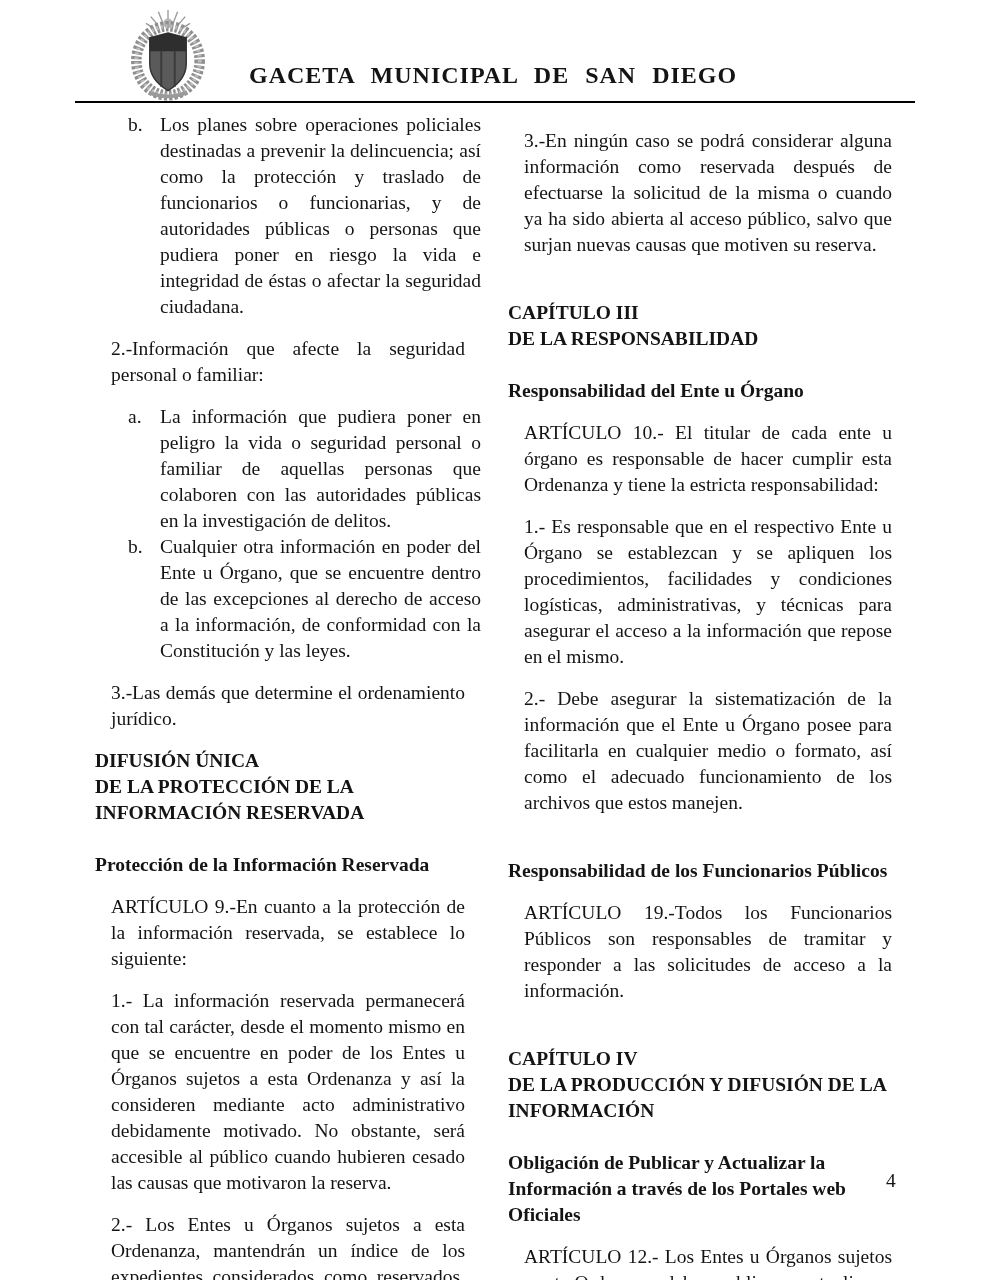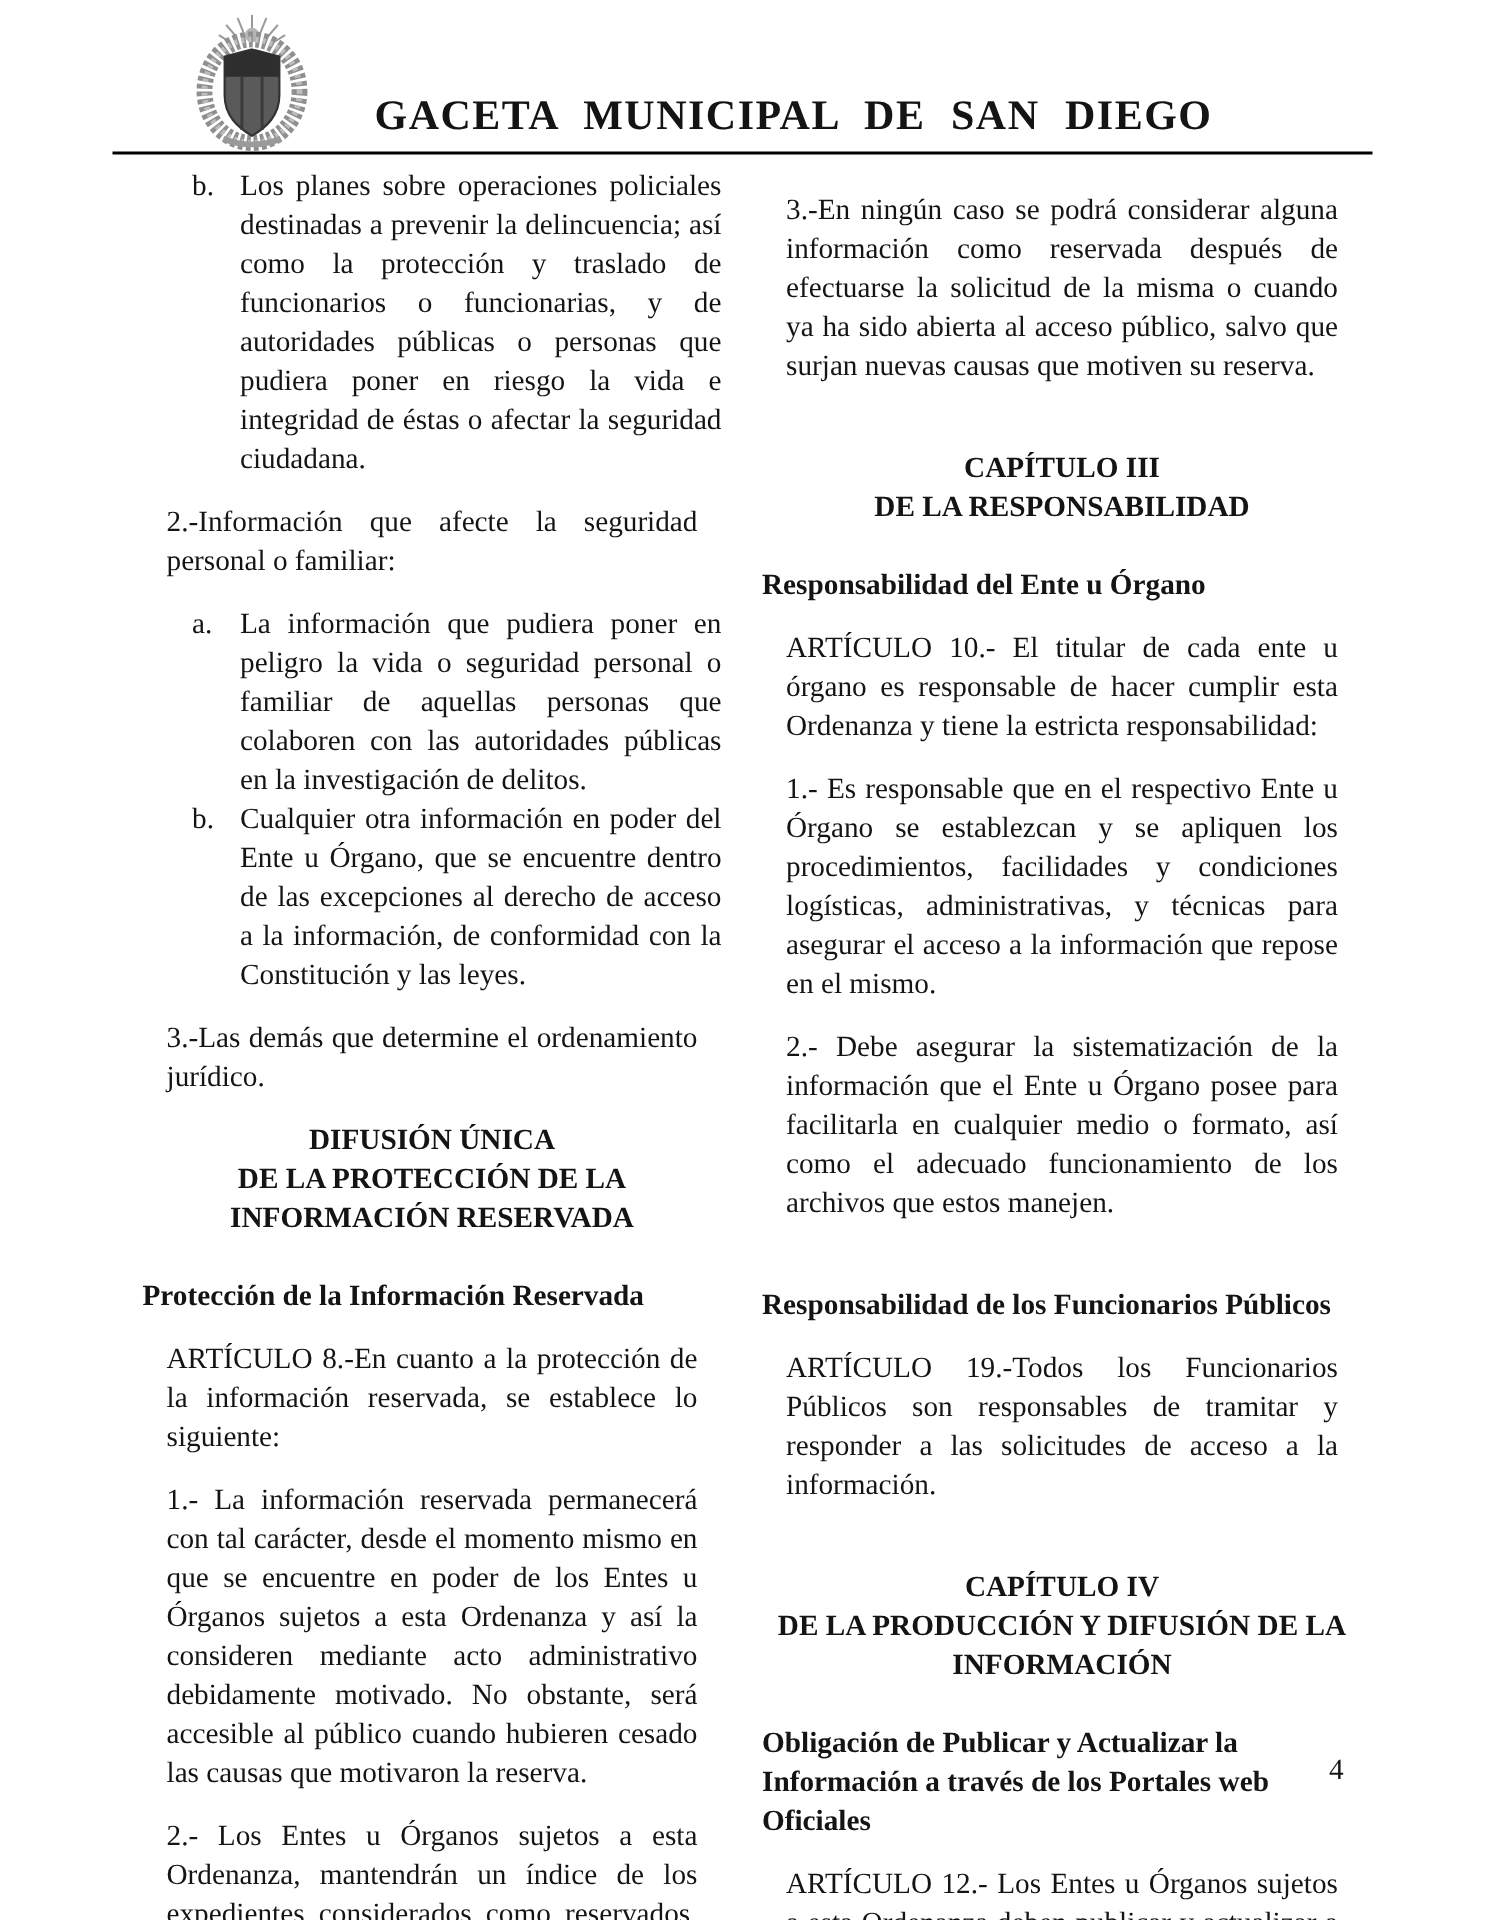--- a/index.html
+++ b/index.html
@@ -22,23 +22,22 @@
     left: 112px;
     top: 8px;
     width: 112px;
     height: 96px;
   }
   .masthead-title {
     position: absolute;
     left: 249px;
     top: 62px;
     width: 560px;
-    text-align: center;
     font-weight: bold;
-    font-size: 28px;
+    font-size: 24px;
     letter-spacing: 1px;
     word-spacing: 9px;
     white-space: nowrap;
   }
   .masthead-rule {
     position: absolute;
     left: 75px;
     top: 101px;
     width: 840px;
     height: 2px;
@@ -63,21 +62,21 @@
     padding-left: 65px;
     margin: 0;
   }
   .list-item .marker {
     position: absolute;
     left: 33px;
     top: 0;
   }
 
   .heading { font-weight: bold; margin: 0; }
-  .heading.align-center { text-align: center; }
+  .heading.align-center { text-align: left; }
   .heading.align-right  { text-align: left; }
 
   .spacer { height: 26px; }
 
   
   .page-number {
     position: absolute;
     left: 886px;
     top: 1170px;
     font-size: 19.5px;
@@ -123,21 +122,21 @@
       <p class="para">3.-Las demás que determine el ordenamiento jurídico.</p>
       <div class="heading align-center">
         <div>DIFUSIÓN ÚNICA</div>
         <div>DE LA PROTECCIÓN DE LA</div>
         <div>INFORMACIÓN RESERVADA</div>
       </div>
       <div class="spacer"></div>
       <div class="heading align-right">
         <div>Protección de la Información Reservada</div>
       </div>
-      <p class="para"><strong>ARTÍCULO 8.-</strong>En cuanto a la protección de la información reservada, se establece lo siguiente:</p>
+      <p class="para"><strong>ARTÍCULO 9.-</strong>En cuanto a la protección de la información reservada, se establece lo siguiente:</p>
       <p class="para">1.- La información reservada permanecerá con tal carácter, desde el momento mismo en que se encuentre en poder de los Entes u Órganos sujetos a esta Ordenanza y así la consideren mediante acto administrativo debidamente motivado. No obstante, será accesible al público cuando hubieren cesado las causas que motivaron la reserva.</p>
       <p class="para">2.- Los Entes u Órganos sujetos a esta Ordenanza, mantendrán un índice de los expedientes considerados como reservados, en ningún caso el índice será considerado como información reservada, y en el mismo se detallará la fecha mediante la cual se declaró la reserva de la información.</p>
     </div>
   <div class="col col-right">
       <p class="para">3.-En ningún caso se podrá considerar alguna información como reservada después de efectuarse la solicitud de la misma o cuando ya ha sido abierta al acceso público, salvo que surjan nuevas causas que motiven su reserva.</p>
       <div class="spacer"></div>
       <div class="heading align-center">
         <div>CAPÍTULO III</div>
         <div>DE LA RESPONSABILIDAD</div>
       </div>

